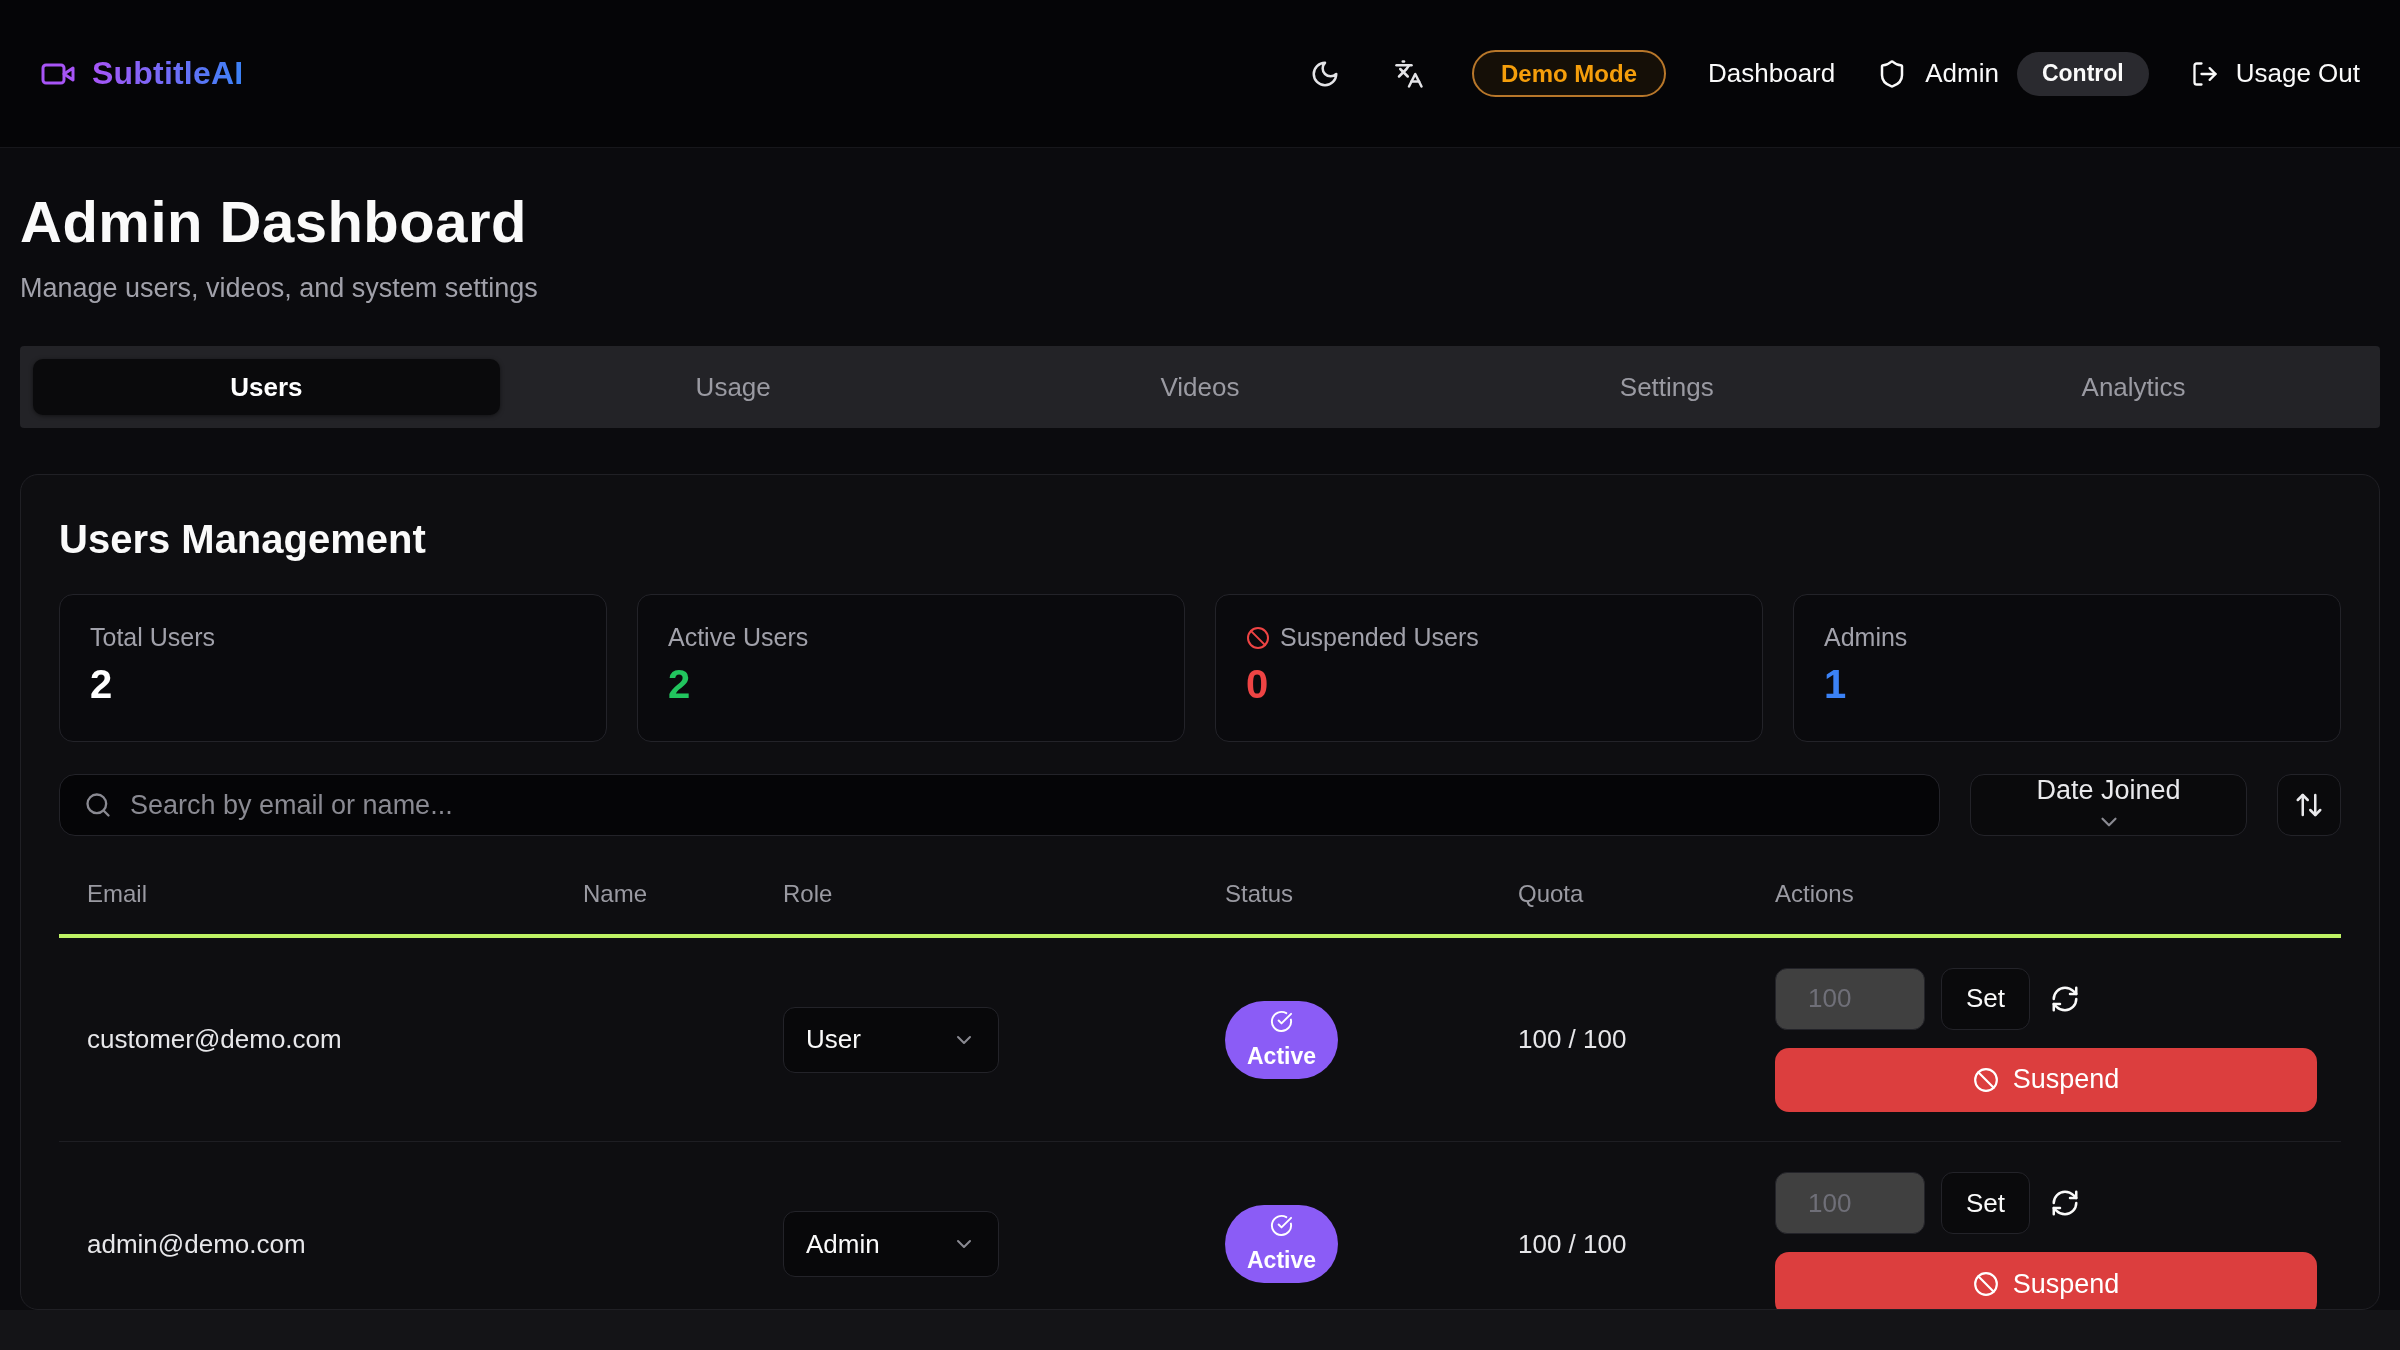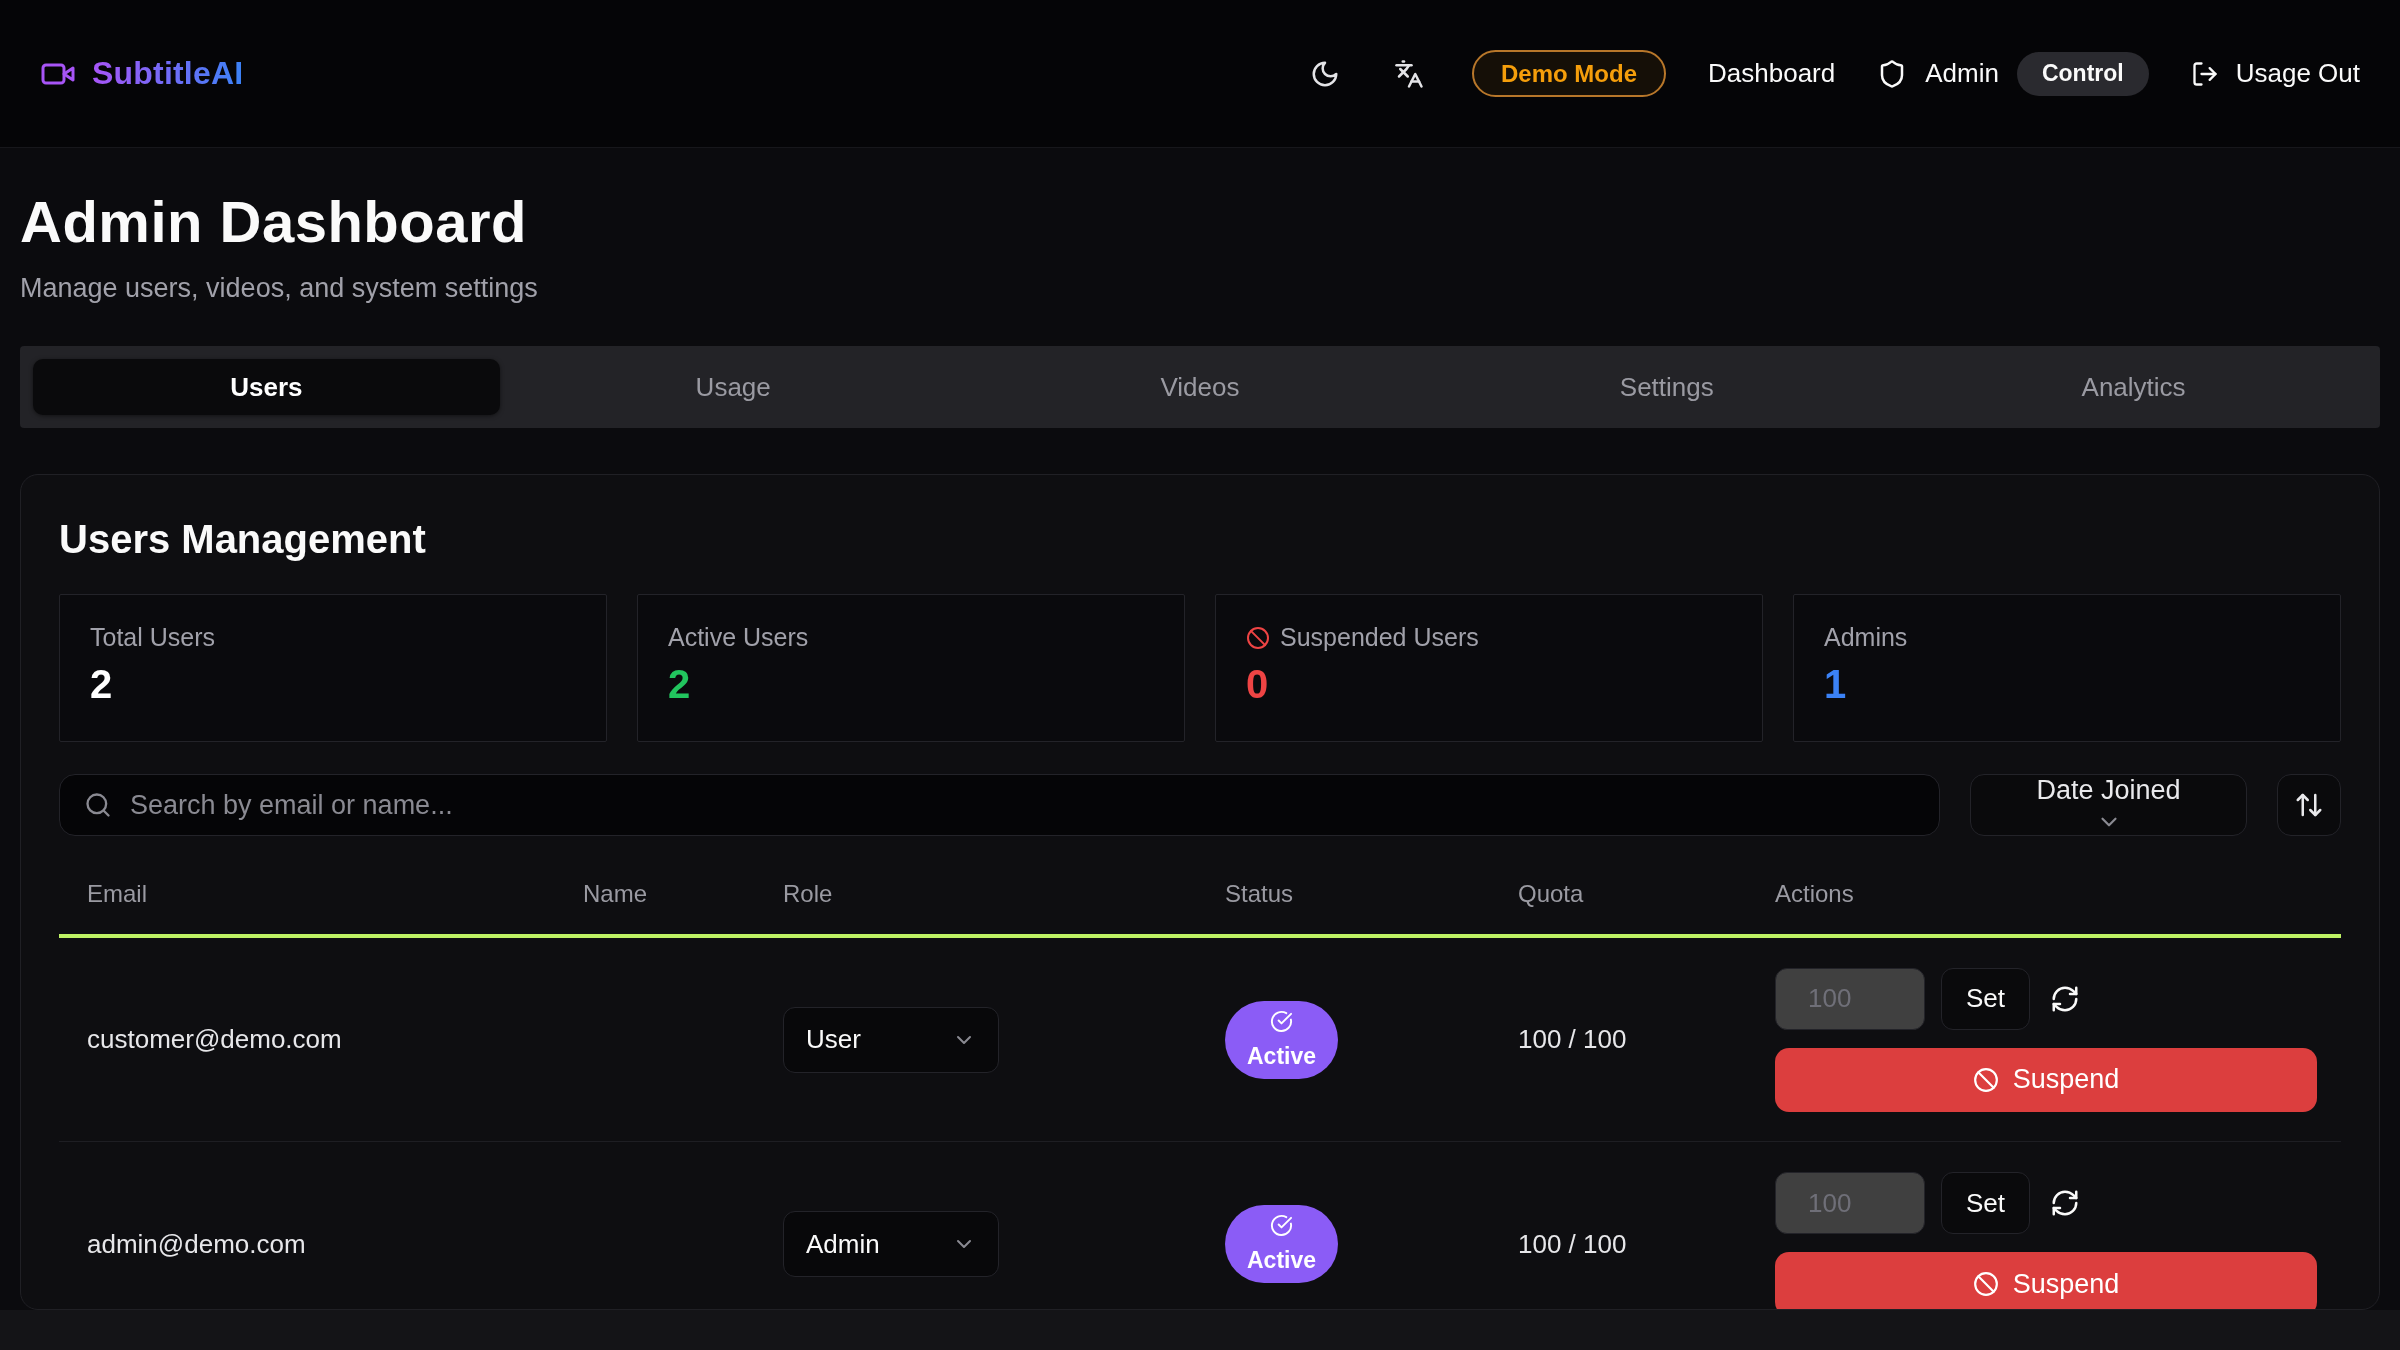--- a/index.html
+++ b/index.html
@@ -71,21 +71,21 @@
   .card {
     margin:46px 20px 0; background:#0e0e11;
     border:1px solid #202025; border-radius:18px;
     padding:42px 38px 0; overflow:hidden;
     height:836px;
   }
   .card h2 { font-size:40px; font-weight:700; margin-bottom:32px; }
 
   .stats { display:grid; grid-template-columns:repeat(4,1fr); gap:30px; }
   .stat {
-    height:148px; border:1px solid #232329; border-radius:2px;
+    height:148px; border:1px solid #232329; border-radius:14px;
     background:#0a0a0d; padding:28px 30px;
   }
   .stat-label { display:flex; align-items:center; gap:10px; font-size:25px; color:#a1a1aa; }
   .stat-value { margin-top:10px; font-size:40px; font-weight:700; }
 
   .controls { margin-top:32px; display:flex; gap:30px; }
   .search-box {
     flex:1; height:62px; border:1px solid #232329; border-radius:16px;
     background:#050507; display:flex; align-items:center; gap:18px; padding:0 24px;
   }

